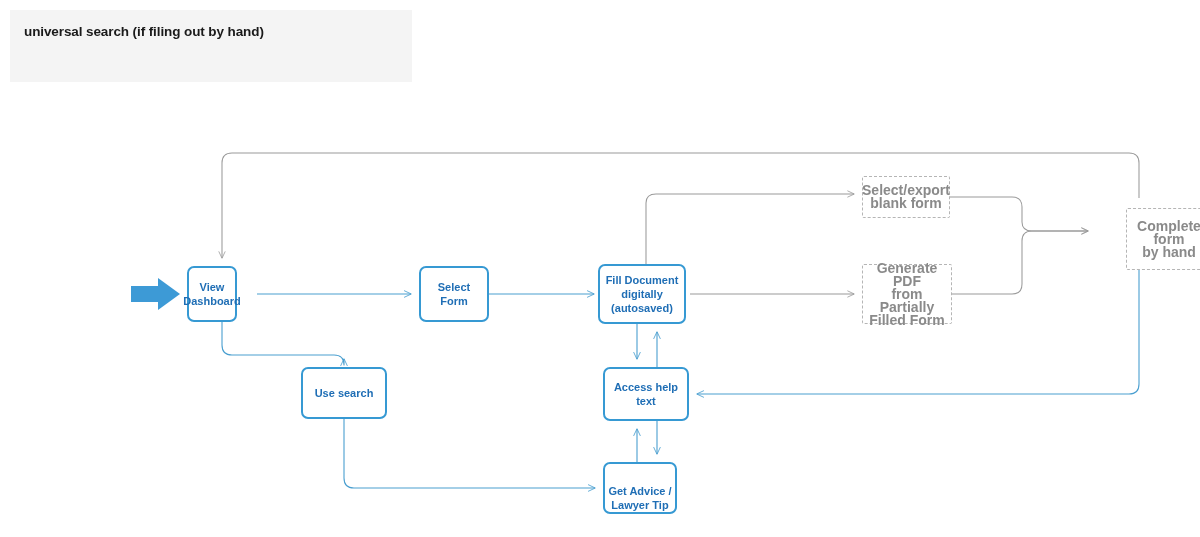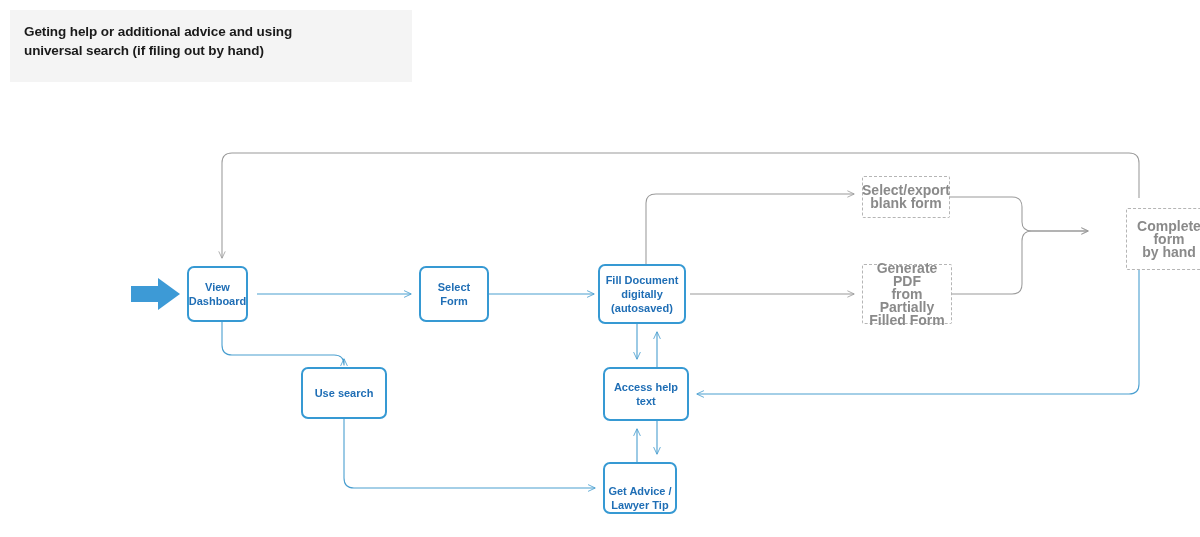--- a/index.html
+++ b/index.html
@@ -76,21 +76,20 @@
     color: #8a8a8a;
     font-size: 14px;
     font-weight: bold;
     line-height: 13px;
   }
 </style>
 </head>
 <body>
 
 <div id="title-block">
-  <div class="line">Geting help or additional advice and using</div>
   <div class="line">universal search (if filing out by hand)</div>
 </div>
 
 <svg id="connectors" viewBox="0 0 1200 537">
   <defs>
     <marker id="arrow-blue" viewBox="0 0 10 10" refX="9" refY="5" markerWidth="7" markerHeight="7" orient="auto-start-reverse">
       <path d="M 0 0.6 L 9.4 5 L 0 9.4" fill="none" stroke="#4a9fd0" stroke-width="1.1"></path>
     </marker>
     <marker id="arrow-gray" viewBox="0 0 10 10" refX="9" refY="5" markerWidth="7" markerHeight="7" orient="auto-start-reverse">
       <path d="M 0 0.6 L 9.4 5 L 0 9.4" fill="none" stroke="#9a9a9a" stroke-width="1.1"></path>
@@ -125,21 +124,21 @@
 
     <path d="M 657 367 L 657 332" stroke="#4a9fd0" stroke-width="1.1" marker-end="url(#arrow-blue)"></path>
 
     <path d="M 657 421 L 657 454" stroke="#4a9fd0" stroke-width="1.1" marker-end="url(#arrow-blue)"></path>
 
     <path d="M 637 462 L 637 429" stroke="#4a9fd0" stroke-width="1.1" marker-end="url(#arrow-blue)"></path>
   </g>
 </svg>
 
 <div id="node-layer">
-    <div class="node solid" style="left: 187px; top: 266px; width: 61px; height: 56px;">
+    <div class="node solid" style="left: 187px; top: 266px; width: 50px; height: 56px;">
       <div class="node-label">View
 Dashboard</div>
     </div>
     <div class="node solid" style="left: 419px; top: 266px; width: 70px; height: 56px;">
       <div class="node-label">Select
 Form</div>
     </div>
     <div class="node solid" style="left: 598px; top: 264px; width: 88px; height: 60px;">
       <div class="node-label">Fill Document
 digitally

